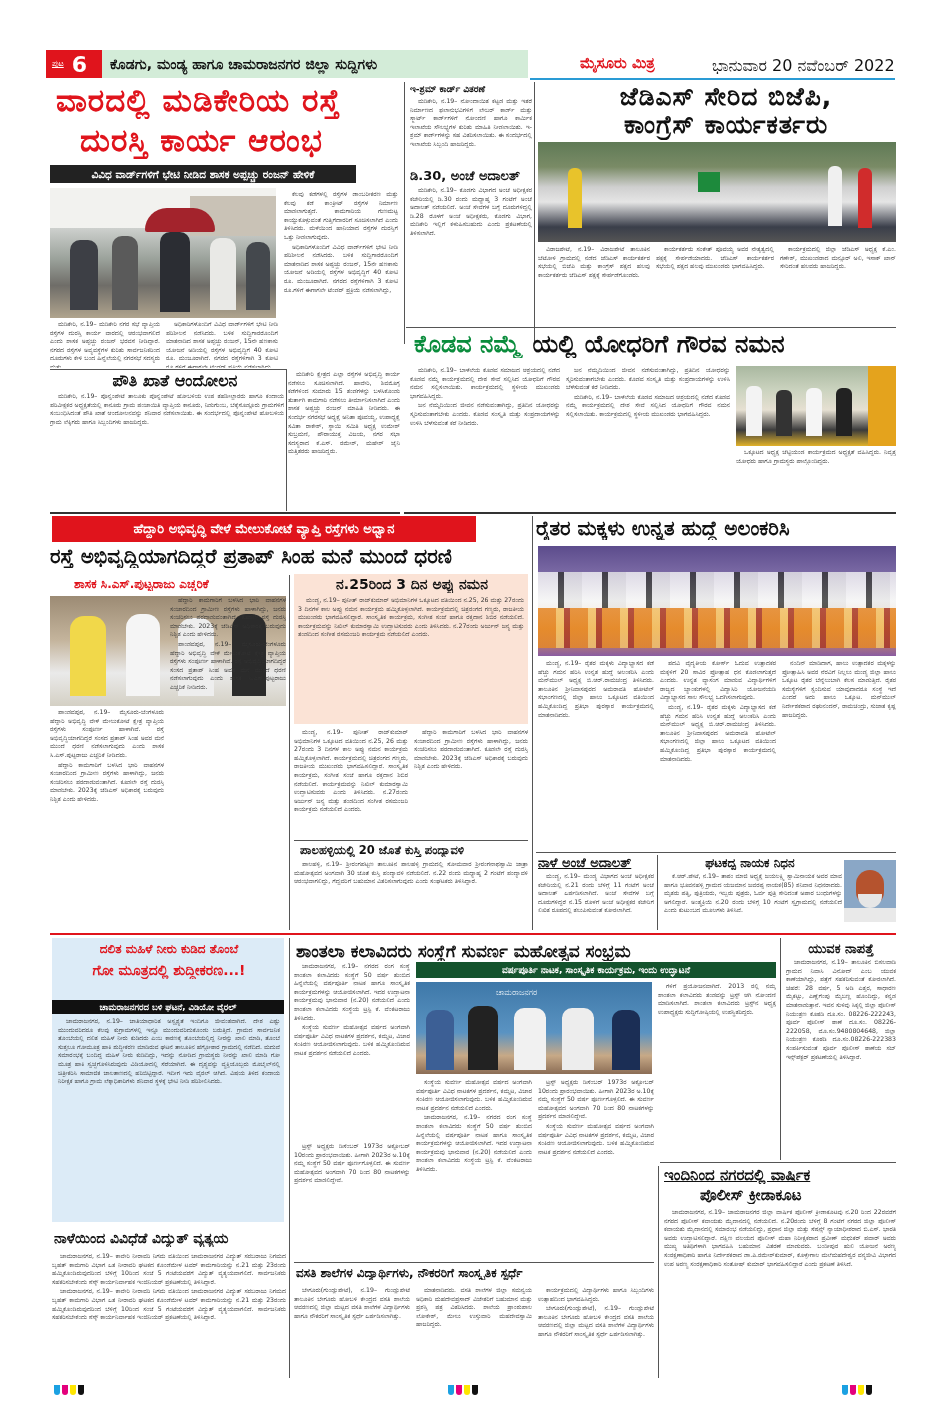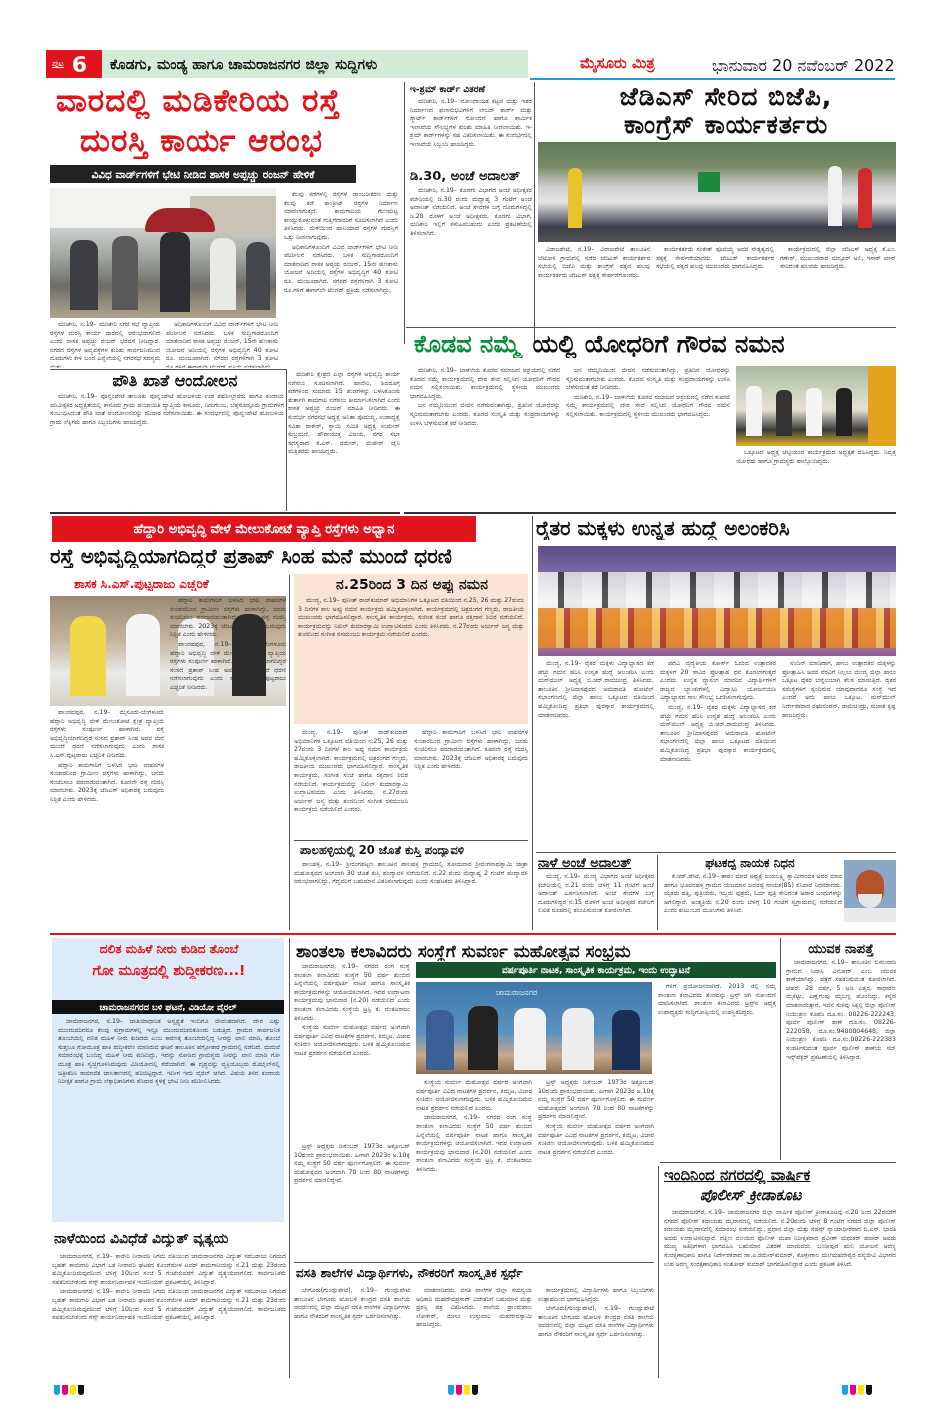--- a/index.html
+++ b/index.html
@@ -238,21 +238,21 @@
   </div>
 
 <div class="vrule" style="left:780px;top:938px;height:222px;"></div>
 <div class="hl" style="left:786px;top:941px;width:110px;font-size:13px;color:#111;text-align:center;">ಯುವಕ ನಾಪತ್ತೆ</div>
 <div class="abs txt" style="left:786px;top:958px;width:110px;height:200px;">
     <p>ಚಾಮರಾಜನಗರ, ನ.19– ತಾಲೂಕಿನ ಬಿಸಲವಾಡಿ ಗ್ರಾಮದ ನಿವಾಸಿ ವಿನೋದ್ ಎಂಬ ಯುವಕ ಕಾಣೆಯಾಗಿದ್ದು, ಪತ್ತೆಗೆ ಸಹಕರಿಸುವಂತೆ ಕೋರಲಾಗಿದೆ. ಚಹರೆ: 28 ವರ್ಷ, 5 ಅಡಿ ಎತ್ತರ, ಸಾಧಾರಣ ಮೈಕಟ್ಟು, ಎಣ್ಣೆಗೆಂಪು ಮೈಬಣ್ಣ ಹೊಂದಿದ್ದು, ಕನ್ನಡ ಮಾತನಾಡುತ್ತಾನೆ. ಇವನ ಸುಳಿವು ಸಿಕ್ಕಲ್ಲಿ ಜಿಲ್ಲಾ ಪೊಲೀಸ್ ನಿಯಂತ್ರಣ ಕೊಠಡಿ ದೂ.ಸಂ. 08226-222243, ಪೂರ್ವ ಪೊಲೀಸ್ ಠಾಣೆ ದೂ.ಸಂ. 08226-222058, ಮೊ.ಸಂ.9480804648, ಜಿಲ್ಲಾ ನಿಯಂತ್ರಣ ಕೊಠಡಿ ದೂ.ಸಂ.08226-222383 ಸಂಪರ್ಕಿಸುವಂತೆ ಪೂರ್ವ ಪೊಲೀಸ್ ಠಾಣೆಯ ಸಬ್ ಇನ್ಸ್‌ಪೆಕ್ಟರ್ ಪ್ರಕಟಣೆಯಲ್ಲಿ ತಿಳಿಸಿದ್ದಾರೆ.</p>
   </div>
 <div class="hrule" style="left:660px;top:1162px;width:236px;"></div>
 
 <div class="hl" style="left:664px;top:1166px;width:232px;font-size:15px;color:#111;text-decoration:underline;">ಇಂದಿನಿಂದ ನಗರದಲ್ಲಿ ವಾರ್ಷಿಕ</div>
-<div class="hl" style="left:700px;top:1186px;width:196px;font-size:15px;color:#111;font-style:italic;">ಪೊಲೀಸ್ ಕ್ರೀಡಾಕೂಟ</div>
+<div class="hl" style="left:700px;top:1186px;width:196px;font-size:15px;color:#111;">ಪೊಲೀಸ್ ಕ್ರೀಡಾಕೂಟ</div>
 <div class="abs txt" style="left:664px;top:1208px;width:232px;height:170px;">
     <p>ಚಾಮರಾಜನಗರ, ನ.19– ಚಾಮರಾಜನಗರ ಜಿಲ್ಲಾ ವಾರ್ಷಿಕ ಪೊಲೀಸ್ ಕ್ರೀಡಾಕೂಟವು ನ.20 ರಿಂದ 22ರವರೆಗೆ ನಗರದ ಪೊಲೀಸ್ ಕವಾಯತು ಮೈದಾನದಲ್ಲಿ ನಡೆಯಲಿದೆ. ನ.20ರಂದು ಬೆಳಿಗ್ಗೆ 8 ಗಂಟೆಗೆ ನಗರದ ಜಿಲ್ಲಾ ಪೊಲೀಸ್ ಕವಾಯತು ಮೈದಾನದಲ್ಲಿ ಸಮಾರಂಭ ನಡೆಯಲಿದ್ದು, ಪ್ರಧಾನ ಜಿಲ್ಲಾ ಮತ್ತು ಸೆಷನ್ಸ್ ನ್ಯಾಯಾಧೀಶರಾದ ಬಿ.ಎಸ್. ಭಾರತಿ ಅವರು ಉದ್ಘಾಟಿಸಲಿದ್ದಾರೆ. ದಕ್ಷಿಣ ವಲಯದ ಪೊಲೀಸ್ ಮಹಾ ನಿರೀಕ್ಷಕರಾದ ಪ್ರವೀಣ್ ಮಧುಕರ್ ಪವಾರ್ ಅವರು ಮುಖ್ಯ ಅತಿಥಿಗಳಾಗಿ ಭಾಗವಹಿಸಿ ಬಹುಮಾನ ವಿತರಣೆ ಮಾಡುವರು. ಬಂಡೀಪುರ ಹುಲಿ ಯೋಜನೆ ಅರಣ್ಯ ಸಂರಕ್ಷಣಾಧಿಕಾರಿ ಹಾಗೂ ನಿರ್ದೇಶಕರಾದ ಡಾ.ಪಿ.ರಮೇಶ್‌ಕುಮಾರ್, ಕೊಳ್ಳೇಗಾಲ ಮಲೆಮಹದೇಶ್ವರ ವನ್ಯಜೀವಿ ವಿಭಾಗದ ಉಪ ಅರಣ್ಯ ಸಂರಕ್ಷಣಾಧಿಕಾರಿ ಸಂತೋಷ್ ಕುಮಾರ್ ಭಾಗವಹಿಸಲಿದ್ದಾರೆ ಎಂದು ಪ್ರಕಟಣೆ ತಿಳಿಸಿದೆ.</p>
   </div>
 
 <div class="vrule" style="left:658px;top:1166px;height:212px;"></div>
 <div class="hrule" style="left:294px;top:1262px;width:360px;"></div>
 <div class="hl" style="left:296px;top:1266px;width:360px;font-size:12px;color:#111;">ವಸತಿ ಶಾಲೆಗಳ ವಿದ್ಯಾರ್ಥಿಗಳು, ನೌಕರರಿಗೆ ಸಾಂಸ್ಕೃತಿಕ ಸ್ಪರ್ಧೆ</div>
 <div class="abs txt" style="left:294px;top:1286px;width:116px;height:92px;">
     <p>ಬೇಗೂರು(ಗುಂಡ್ಲುಪೇಟೆ), ನ.19– ಗುಂಡ್ಲುಪೇಟೆ ತಾಲೂಕಿನ ಬೇಗೂರು ಹೋಬಳಿ ಕೇಂದ್ರದ ವಸತಿ ಶಾಲೆಯ ಆವರಣದಲ್ಲಿ ಜಿಲ್ಲಾ ಮಟ್ಟದ ವಸತಿ ಶಾಲೆಗಳ ವಿದ್ಯಾರ್ಥಿಗಳು ಹಾಗೂ ನೌಕರರಿಗೆ ಸಾಂಸ್ಕೃತಿಕ ಸ್ಪರ್ಧೆ ಏರ್ಪಡಿಸಲಾಗಿತ್ತು.</p>
   </div>

